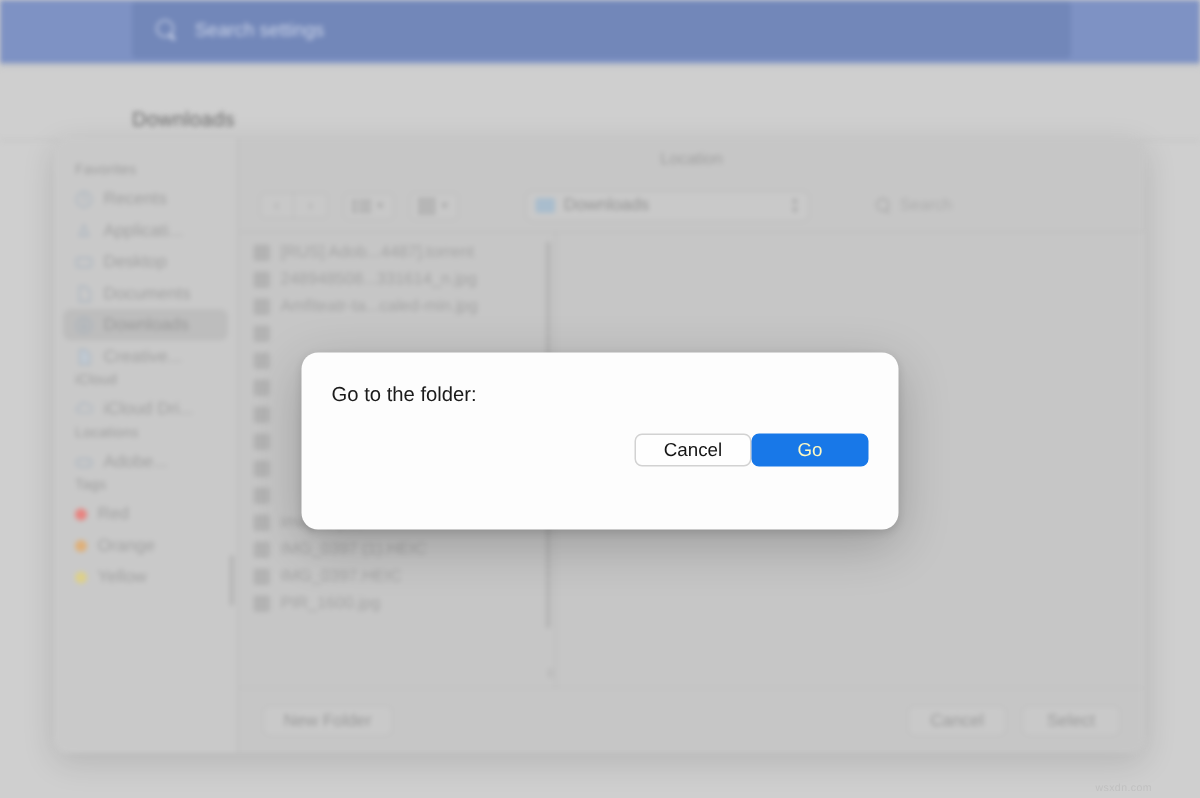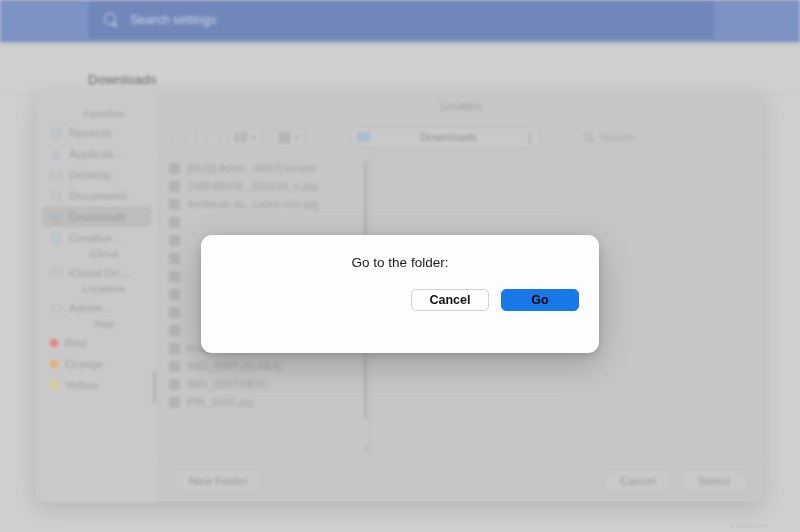--- a/index.html
+++ b/index.html
@@ -2,21 +2,21 @@
 <html><head>
 <meta charset="utf-8">
 <style>
   * { box-sizing: border-box; margin: 0; padding: 0; }
   html, body {
     width: 800px; height: 532px;
     font-family: "Liberation Sans", sans-serif;
     background: #cfcfcf;
     overflow: hidden;
   }
-  #root { position: relative; width: 772px; height: 532px; background: #cfcfcf; text-align: center; }
+  #root { position: relative; width: 772px; height: 532px; background: #cfcfcf; }
 
   
   .backdrop {
     position: absolute; inset: 0;
     filter: blur(1.6px);
   }
 
   
   .settings-bar {
     position: absolute; left: 0; top: 0; width: 800px; height: 42px;
@@ -194,29 +194,29 @@
     font-size: 12.5px; color: #0d0d0d; margin-left: 5px;
     background: #bcd6f5; padding: 1px 1px 1px 2px; border-radius: 1px;
   }
   .combo-arrow {
     position: absolute; right: 2px; top: 1.5px; width: 17px; height: 16px;
     border-radius: 3px; background: #1878e8;
     display: flex; align-items: center; justify-content: center;
     color: #fff; font-size: 8px; line-height: 1;
   }
   .modal-actions {
-    display: flex; justify-content: flex-end; gap: 12px; margin-top: 19px; font-weight: bold;
+    display: flex; justify-content: flex-end; margin-top: 19px;
   }
   .mbtn {
     height: 22px; min-width: 78px; border-radius: 5px;
     display: flex; align-items: center; justify-content: center;
     font-size: 12.5px;
   }
   .mbtn.cancel { background: #fefefe; border: 1px solid #d2d2d2; color: #141414; }
-  .mbtn.go { background: #1878e8; color: #000000; border: 1px solid #1878e8; }
+  .mbtn.go { background: #1878e8; color: #fef9c3; border: 1px solid #1878e8; }
 
   
   .watermark {
     position: absolute; right: 4px; bottom: 3px;
     font-size: 7px; color: #c0c0c0; letter-spacing: .3px;
   }
 </style>
 </head>
 <body>
 

